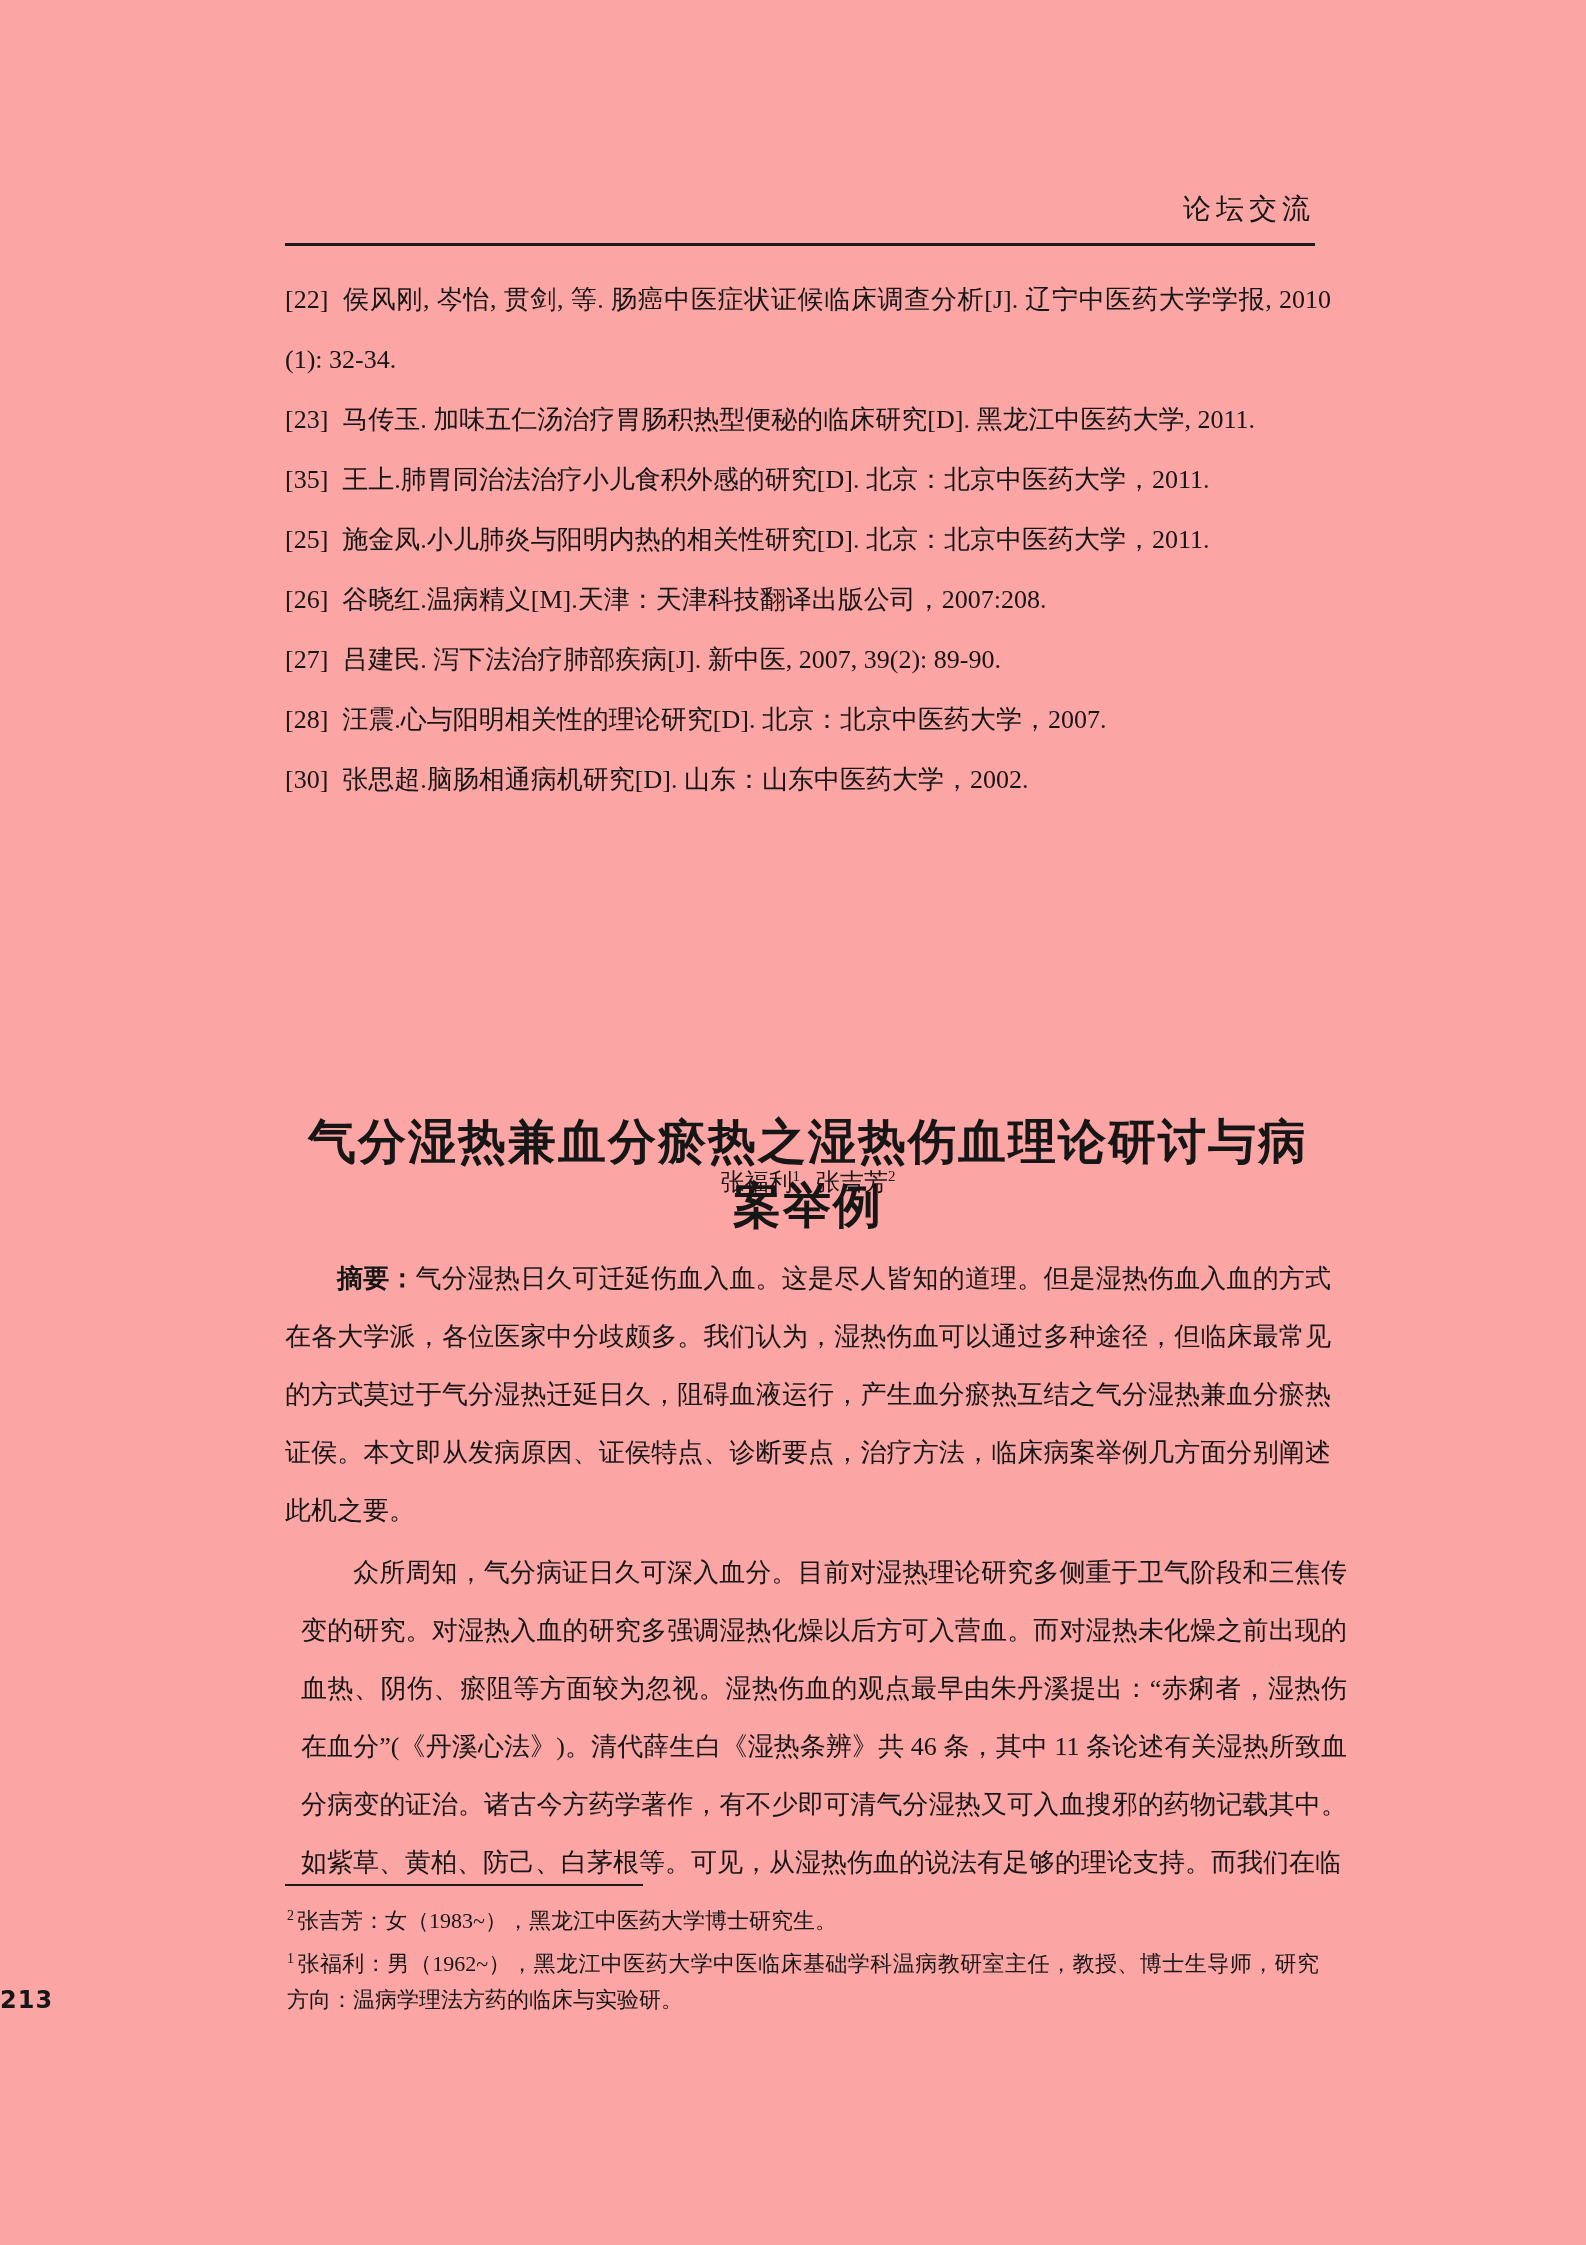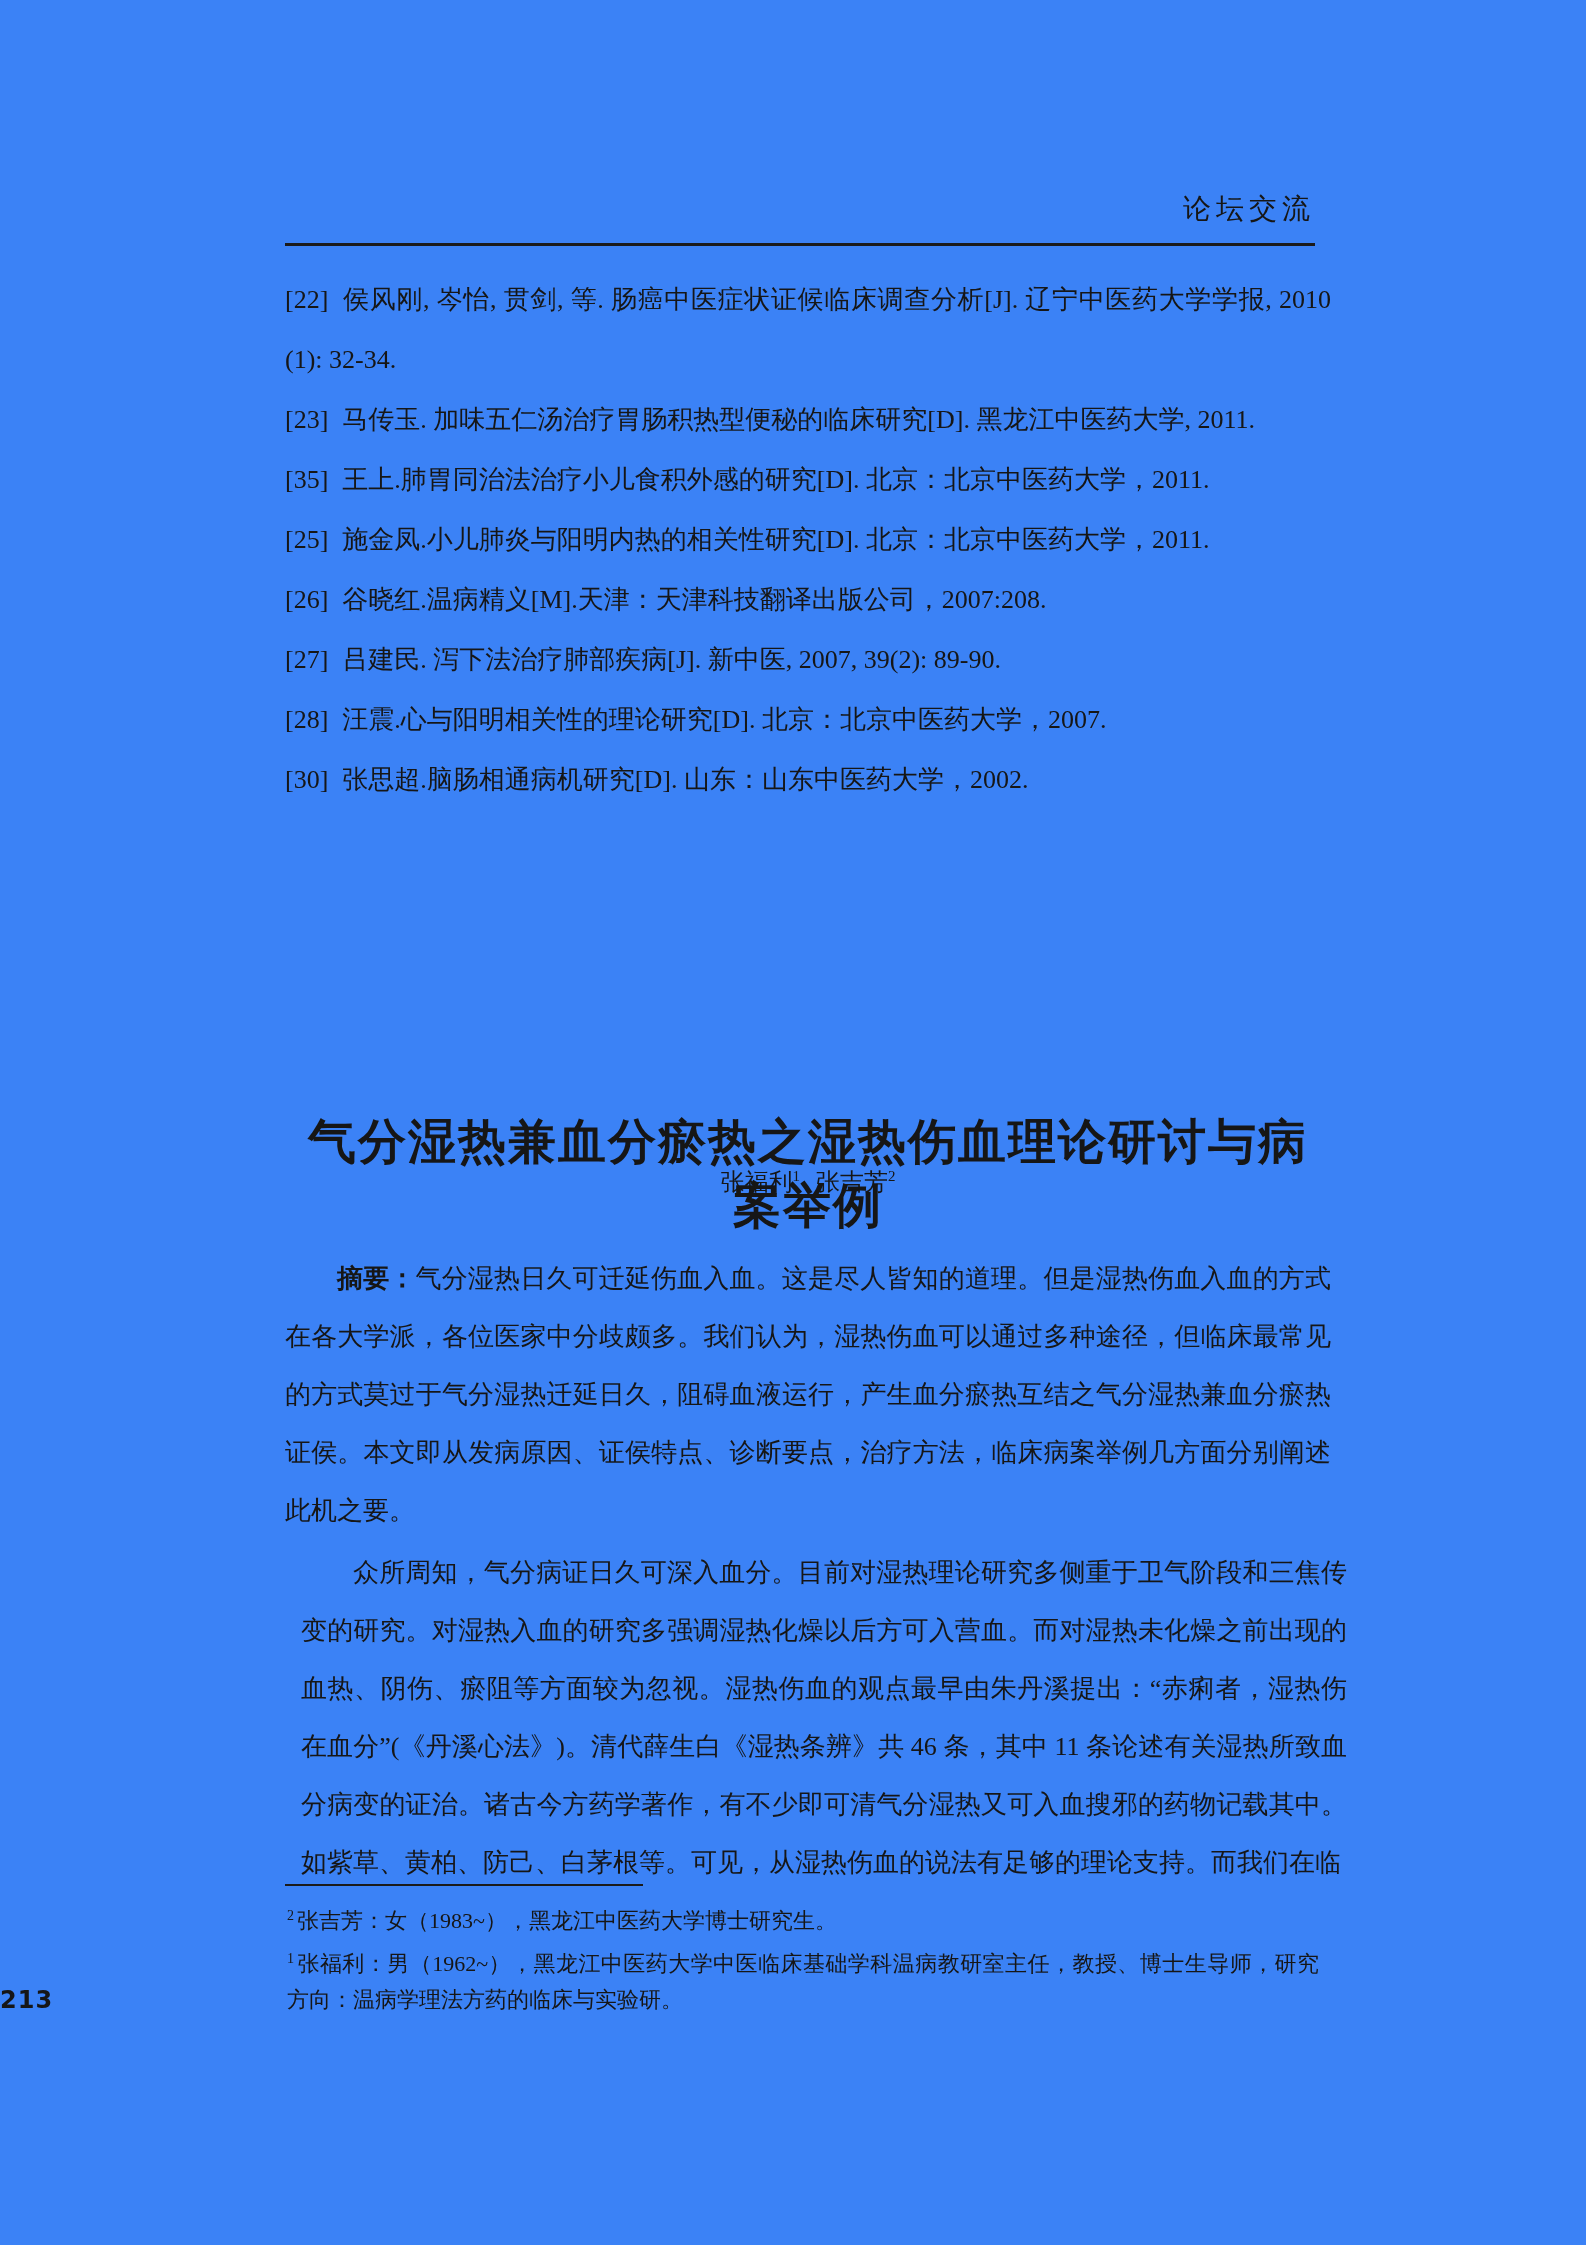--- a/index.html
+++ b/index.html
@@ -8,21 +8,21 @@
     height: 2245px;
     background: #ffffff;
     position: relative;
     font-family: "Liberation Serif", "DejaVu Serif", serif;
     color: #161616;
     -webkit-font-smoothing: antialiased;
   }
   .page {
     position: absolute;
     inset: 0;
-    background: #3b82f6;
+    background: #fca5a5;
     text-decoration: underline;
   }
   
   .running-head {
     position: absolute;
     top: 190px;
     left: 285px;
     width: 1030px;
     text-align: right;
     font-size: 28px;

